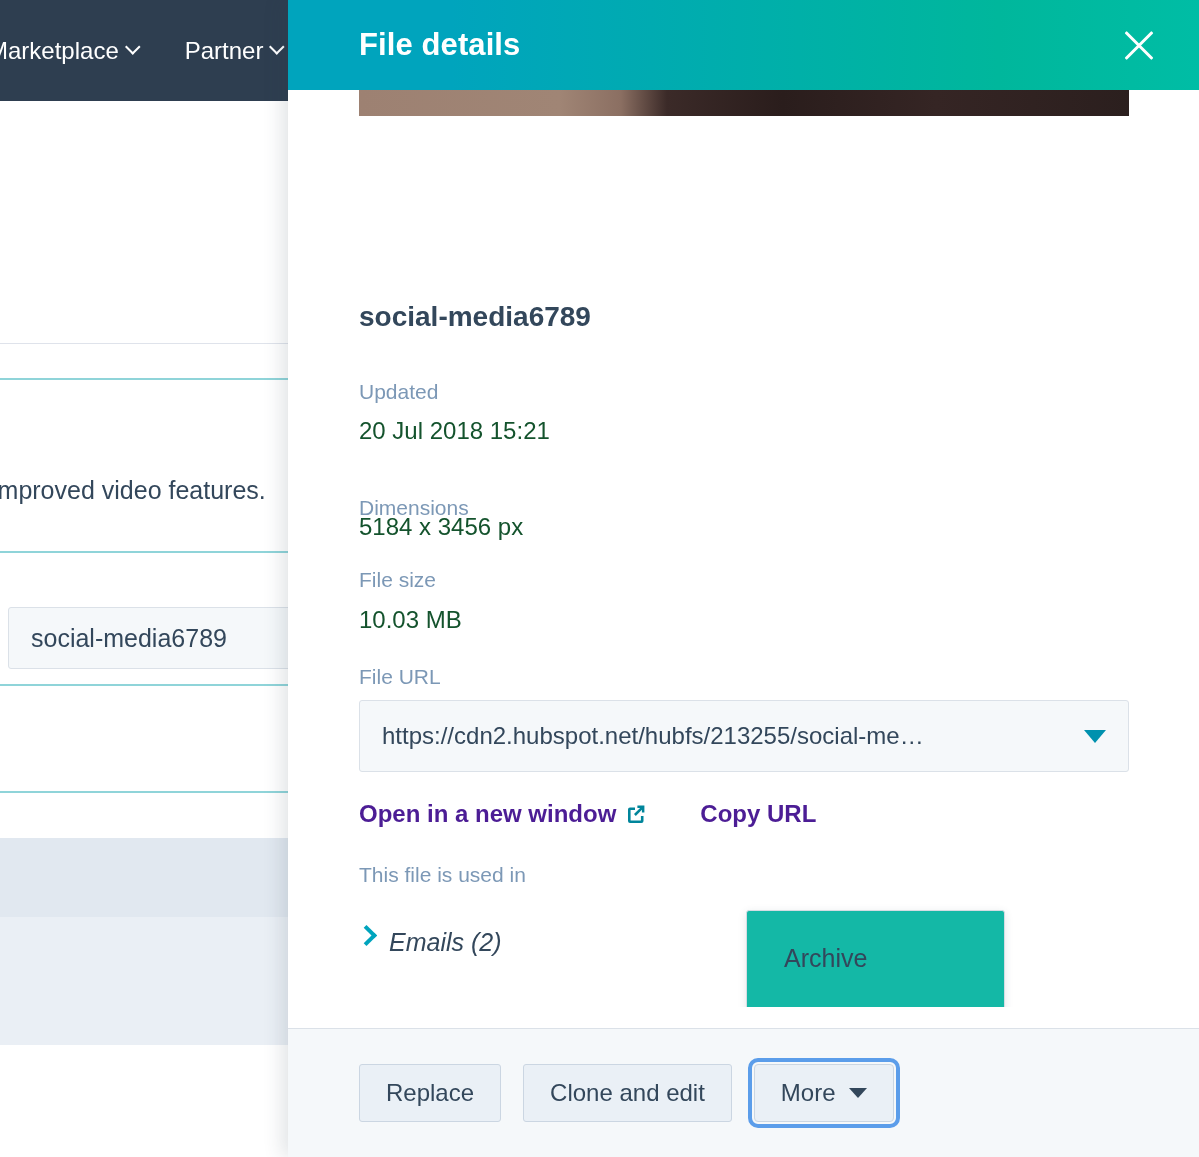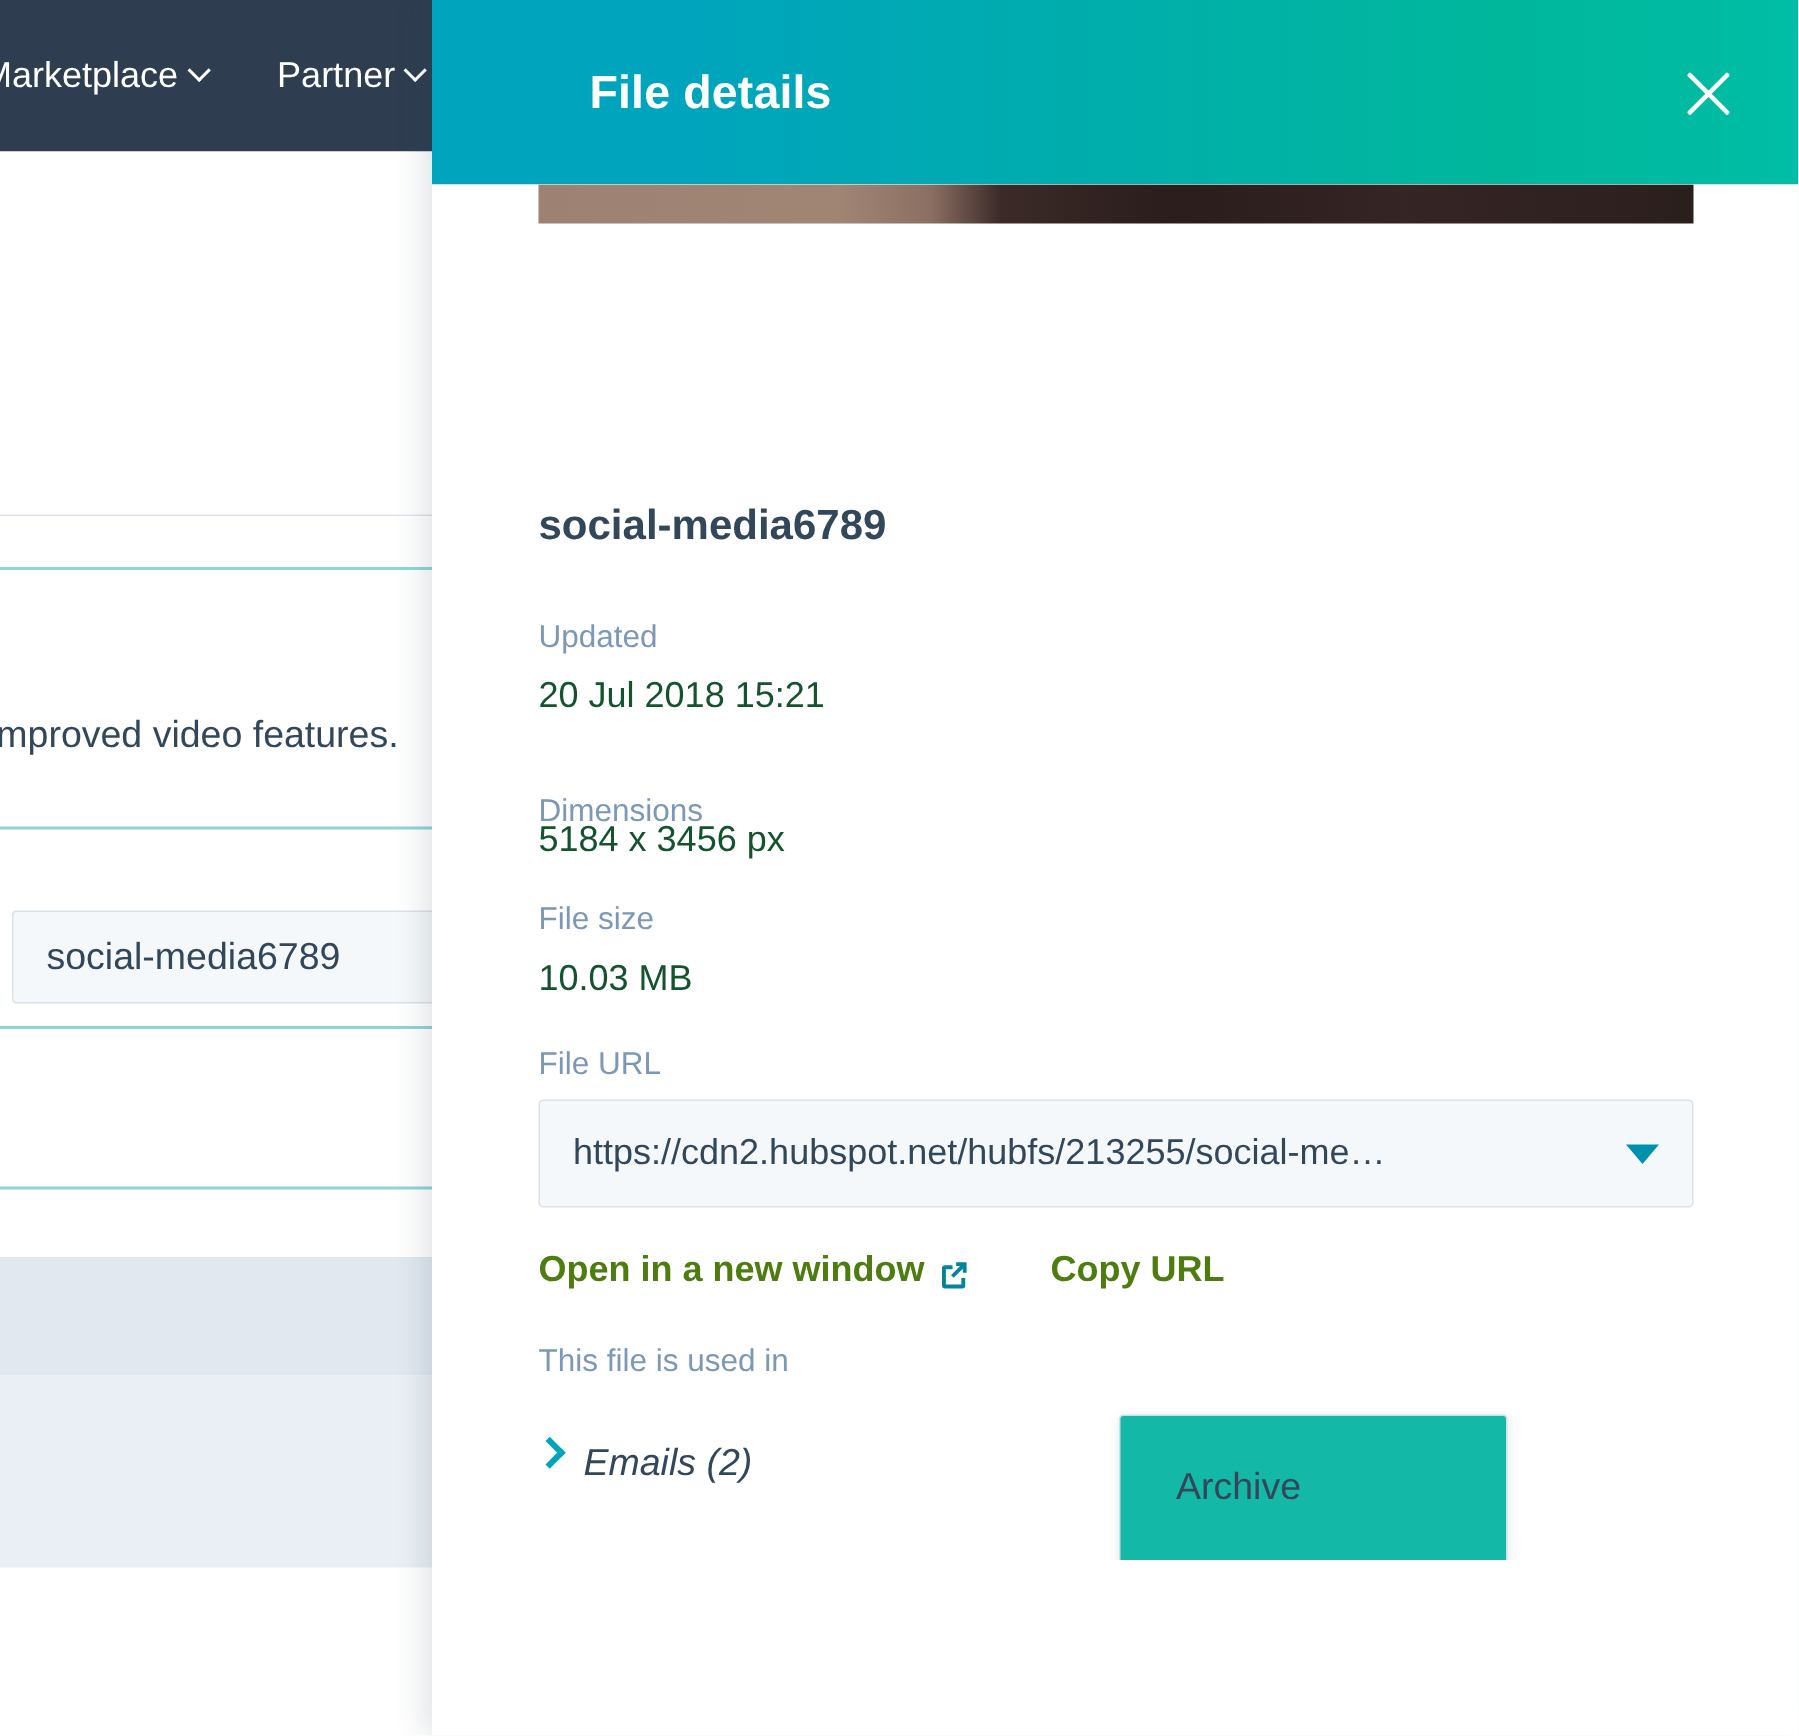--- a/index.html
+++ b/index.html
@@ -115,25 +115,25 @@
     left: 288px;
     width: 911px;
     height: 1157px;
     background: #ffffff;
     box-shadow: -6px 0 18px rgba(45,62,80,0.14);
     overflow: hidden;
   }
 
   .modal-header {
     position: relative;
-    height: 123px;
+    height: 90px;
     background: linear-gradient(to right, #00a4bd 0%, #00a4bd 18%, #00b79c 78%, #00bda5 100%);
     display: flex;
     align-items: center;
-    padding: 0 30px 0 105px;
+    padding: 0 30px 0 71px;
   }
 
   .modal-title {
     font-size: 31px;
     font-weight: bold;
     color: #ffffff;
     letter-spacing: 0.1px;
   }
 
   .close-btn {
@@ -234,24 +234,24 @@
     position: absolute;
     top: 710px;
     left: 71px;
     display: flex;
     align-items: center;
     gap: 53px;
   }
   .tlink {
     font-size: 24px;
     font-weight: bold;
-    color: #4d7c0f;
-    cursor: pointer;
-    display: flex;
-    align-items: flex-end;
+    color: #4c1d95;
+    cursor: pointer;
+    display: flex;
+    align-items: center;
     gap: 9px;
     white-space: nowrap;
   }
   .ext-icon { display: block; }
 
   .used-in-label {
     position: absolute;
     top: 773px;
     left: 71px;
     font-size: 21px;
@@ -442,15 +442,27 @@
           <span>Archive</span>
         </div>
         <div class="dropdown-item">
           
         </div>
 
       </div>
 
     </div>
 
+    <div class="modal-footer">
+      <button class="btn">
+        <span>Replace</span>
+      </button>
+      <button class="btn">
+        <span>Clone and edit</span>
+      </button>
+      <button class="btn focused">
+        <span>More</span>
+        <span class="btn-caret"></span>
+      </button>
+    </div>
 
   </div>
 </div>
 
 </body></html>

